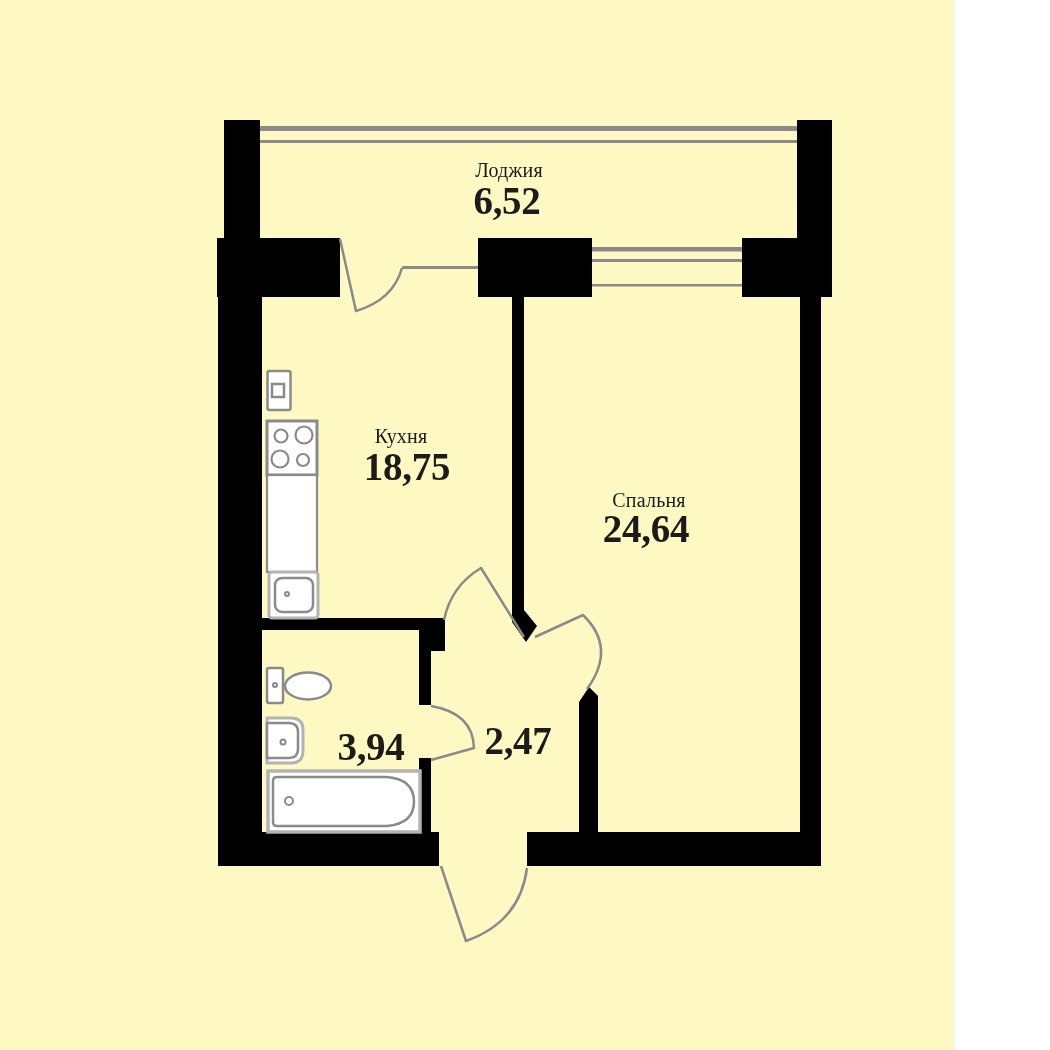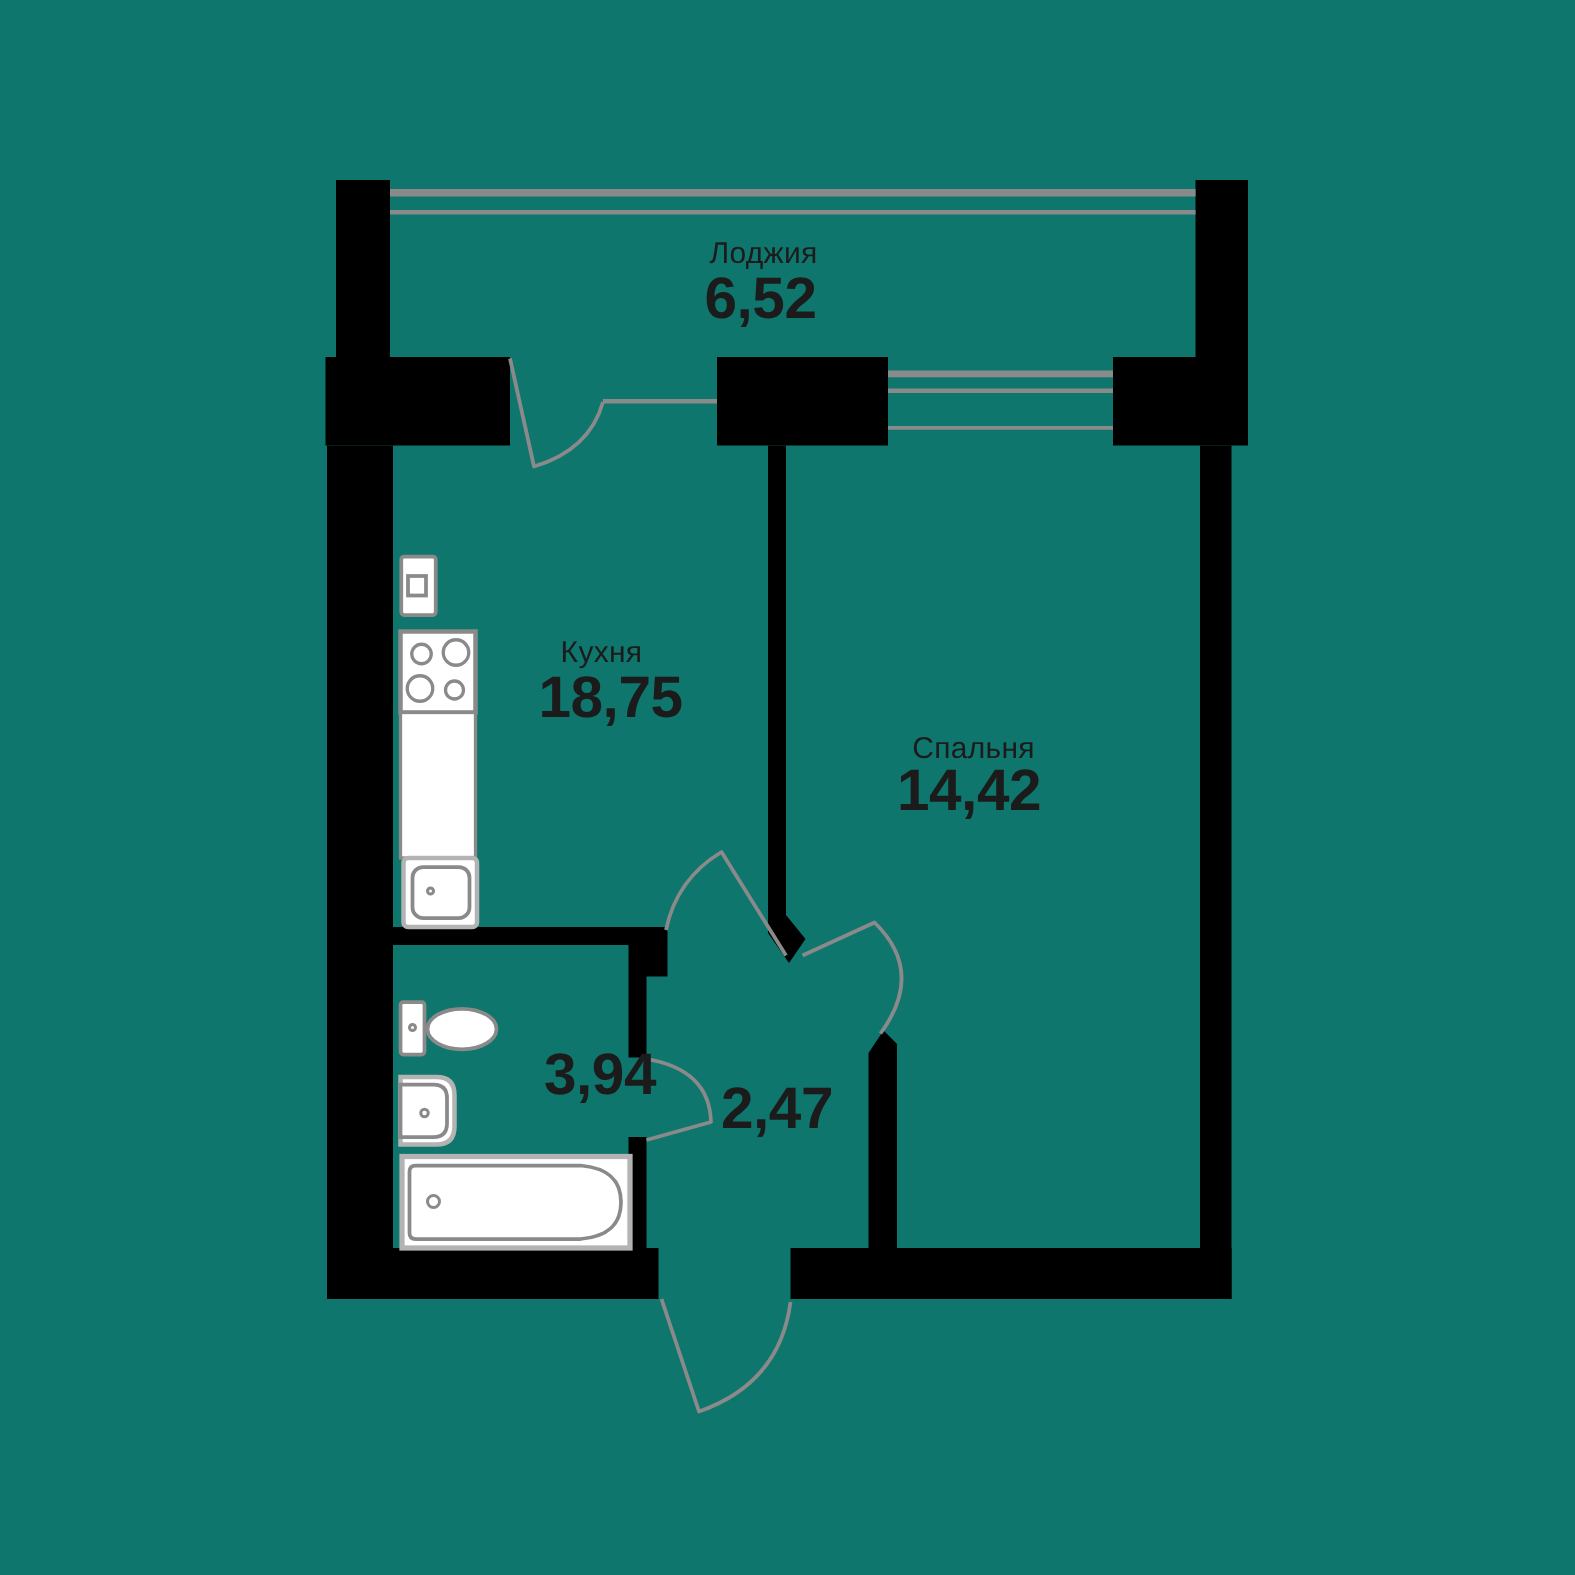--- a/index.html
+++ b/index.html
@@ -1,20 +1,20 @@
 <!DOCTYPE html>
 <html><head>
 <meta charset="utf-8">
 <style>
   html,body{margin:0;padding:0;background:#fff;}
   .canvas{
     position:relative;
-    width:1050px;height:1050px;
-    background:#0f766e;
-    font-family:Liberation Sans, sans-serif;
+    width:954px;height:1050px;
+    background:#fef9c3;
+    font-family:Liberation Serif, serif;
     overflow:hidden;
   }
   .plan-svg{position:absolute;left:0;top:0;}
   .room-label-name, .room-label-area{
     position:absolute;
     transform:translate(-50%,-50%);
     white-space:nowrap;
     color:#1b1b1b;
   }
   .room-label-name{
@@ -120,18 +120,18 @@
     </g>
   </svg>
 
   <span class="room-label-name" style="left:509px;top:170px;">Лоджия</span>
   <span class="room-label-area" style="left:507px;top:200px;">6,52</span>
 
   <span class="room-label-name" style="left:401px;top:436px;">Кухня</span>
   <span class="room-label-area" style="left:407px;top:466px;">18,75</span>
 
   <span class="room-label-name" style="left:649px;top:500px;">Спальня</span>
-  <span class="room-label-area" style="left:646px;top:528px;">14,42</span>
+  <span class="room-label-area" style="left:646px;top:528px;">24,64</span>
 
-  <span class="room-label-area" style="left:371px;top:717px;margin-left:29px;">3,94</span>
+  <span class="room-label-area" style="left:371px;top:746px;">3,94</span>
 
   <span class="room-label-area" style="left:518px;top:740px;">2,47</span>
 </div>
 
 </body></html>

